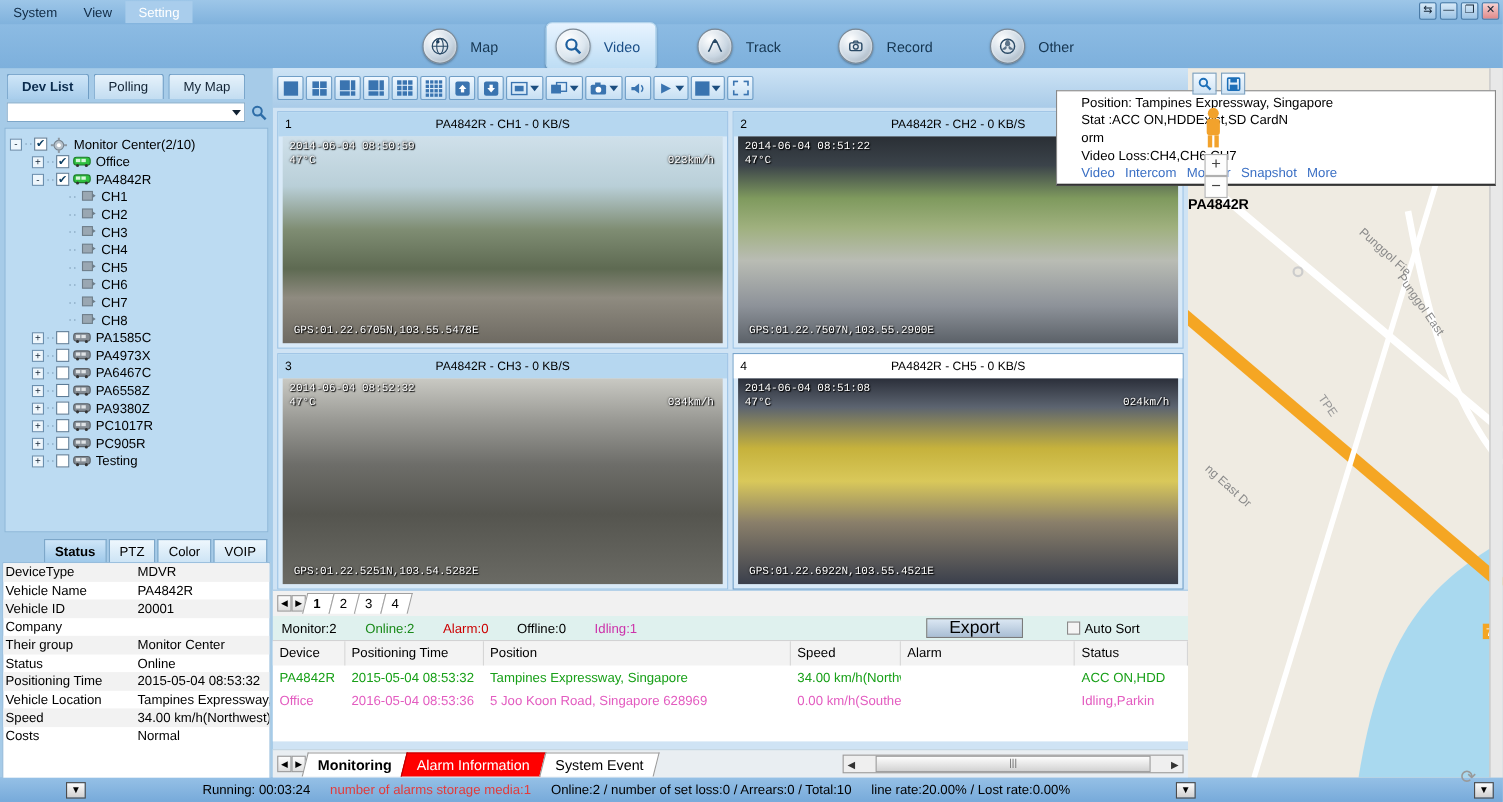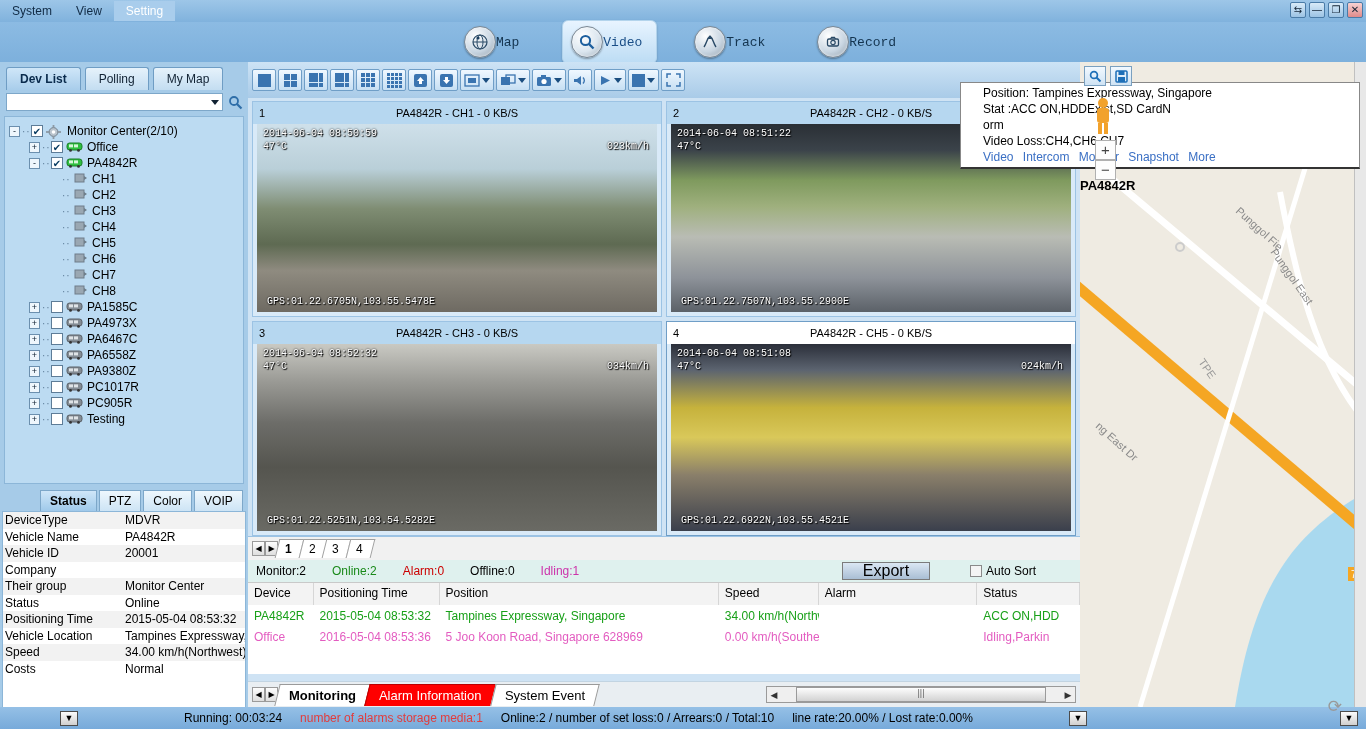--- a/index.html
+++ b/index.html
@@ -26,22 +26,22 @@
   }
   .wbtn.close { background:linear-gradient(#f6d2d2,#e08a8a); }
 
   
   .ribbon {
     position:absolute; left:0; top:22px; width:1366px; height:40px;
     background:linear-gradient(#8cbbe3,#7db0dc);
     display:flex; align-items:center; justify-content:center; gap:28px;
   }
   .ribbon-tab {
-    display:flex; align-items:center; gap:0; padding:5px 14px 5px 8px;
-    border-radius:6px; border:1px solid transparent;font-family:Liberation Mono, monospace;
+    display:flex; align-items:center; gap:12px; padding:5px 14px 5px 8px;
+    border-radius:6px; border:1px solid transparent;
   }
   .ribbon-tab.active {
     background:linear-gradient(#e8f4ff,#bcdcf4);
     border:1px solid #b3d4ec; box-shadow:0 1px 2px rgba(0,0,0,.2);
   }
   .rt-label { font-size:13px; color:#14344f; }
   .ribbon-tab.active .rt-label { color:#1a4e87; }
   .orb {
     width:32px; height:32px; border-radius:50%;
     background:radial-gradient(circle at 35% 30%, #fff, #c9d6e2 55%, #8d9aa6 100%);
@@ -260,20 +260,31 @@
     <div class="ribbon-tab">
       <div class="orb">
         <svg width="18" height="18" viewBox="0 0 18 18">
             <rect x="3.5" y="6" width="11" height="7" rx="1.4" fill="none" stroke="#2a4a66" stroke-width="1.3"></rect>
             <circle cx="9" cy="9.5" r="2.2" fill="none" stroke="#2a4a66" stroke-width="1.2"></circle>
             <path d="M6.5 6 l1-1.6 h3 l1 1.6" fill="none" stroke="#2a4a66" stroke-width="1.1"></path>
           </svg>
       </div>
       <div class="rt-label">Record</div>
     </div>
+    <div class="ribbon-tab">
+      <div class="orb">
+        <svg width="18" height="18" viewBox="0 0 18 18">
+            <circle cx="9" cy="9" r="6.4" fill="none" stroke="#2a4a66" stroke-width="1.3"></circle>
+            <path d="M9 2.6 C12 5 12.5 9 9 9 C5.5 9 6 5 9 2.6" fill="#5d7489"></path>
+            <path d="M14.6 12 C11.5 13 8.6 11.4 10.3 8.5" fill="#5d7489"></path>
+            <path d="M3.4 12 C6.5 13 9.4 11.4 7.7 8.5" fill="#5d7489"></path>
+          </svg>
+      </div>
+      <div class="rt-label">Other</div>
+    </div>
   </div>
 
   <div class="leftpanel">
     <div class="ltabs">
       <div class="ltab active">Dev List</div>
       <div class="ltab">Polling</div>
       <div class="ltab">My Map</div>
     </div>
     <div class="search-row">
       <div class="combo">

